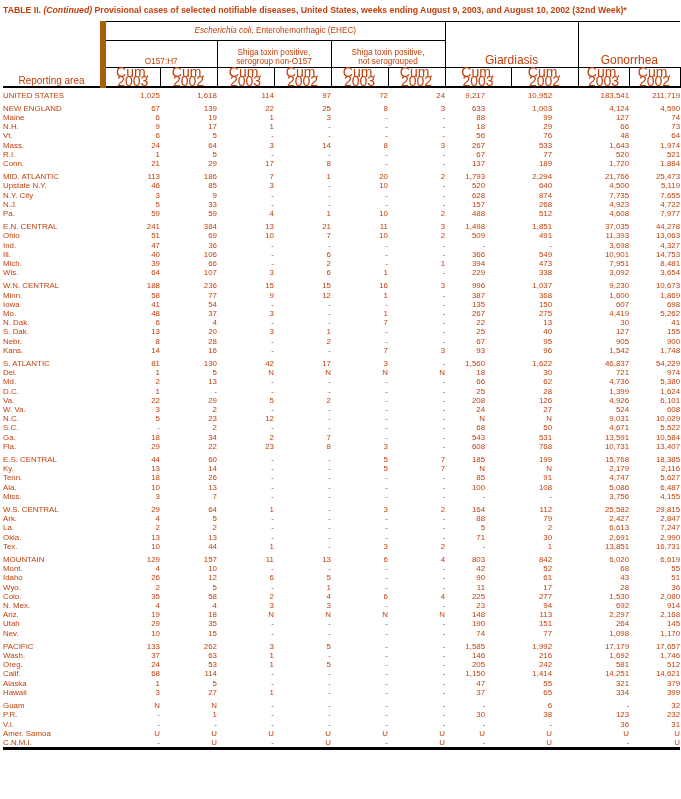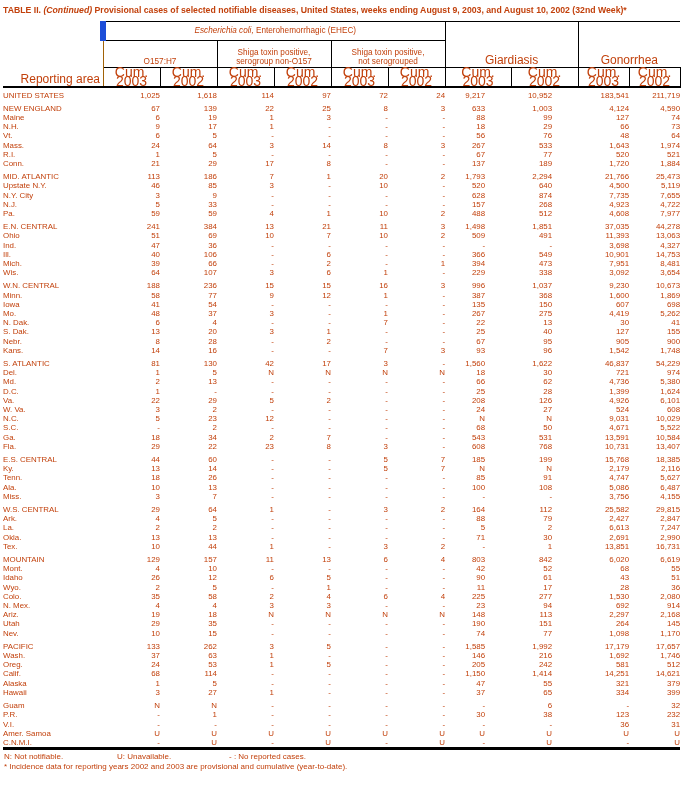--- a/index.html
+++ b/index.html
@@ -11,22 +11,22 @@
     overflow:hidden;
   }
   .title { font-weight:bold; font-size:8.7px; line-height:10.5px; width:672px; margin-bottom:5px; }
   .title .bi { font-style:italic; }
 
   table.t { border-collapse:collapse; table-layout:fixed; width:677px; }
   table.t th, table.t td { padding:0; margin:0; font-weight:normal; }
 
   
   th.area-h {
-    text-align:right; vertical-align:bottom; font-size:12px;
-    border-right:1px solid #a16207; border-bottom:2px solid #000;
+    text-align:center; vertical-align:bottom; font-size:10px;
+    border-right:6px solid #a16207; border-bottom:2px solid #000;
     padding:0 0 2px 1px;
   }
   th.grp-top {
     border-top:1.5px solid #000; border-bottom:1px solid #000;
     font-size:8.2px; text-align:center; vertical-align:middle;
     height:18px;
   }
   th.ehec { border-left:6px solid #1d4ed8; border-right:1px solid #000;text-align:center; }
   th.ehec i { font-style:italic; }
   th.grp-span {
@@ -1009,20 +1009,14 @@
           <td class="num">U</td>
           <td class="num">-</td>
           <td class="num">U</td>
         </tr>
         <tr class="endrule">
           <td colspan="11"></td>
         </tr>
       </tbody>
   </table>
 
-  <div class="footnotes">
-    <div>
-      <span class="fn-item w1">N: Not notifiable.</span><span class="fn-item w2">U: Unavailable.</span><span class="fn-item">- : No reported cases.</span>
-    </div>
-    <div>* Incidence data for reporting years 2002 and 2003 are provisional and cumulative (year-to-date).</div>
-  </div>
 
 </div>
 
 </body></html>

